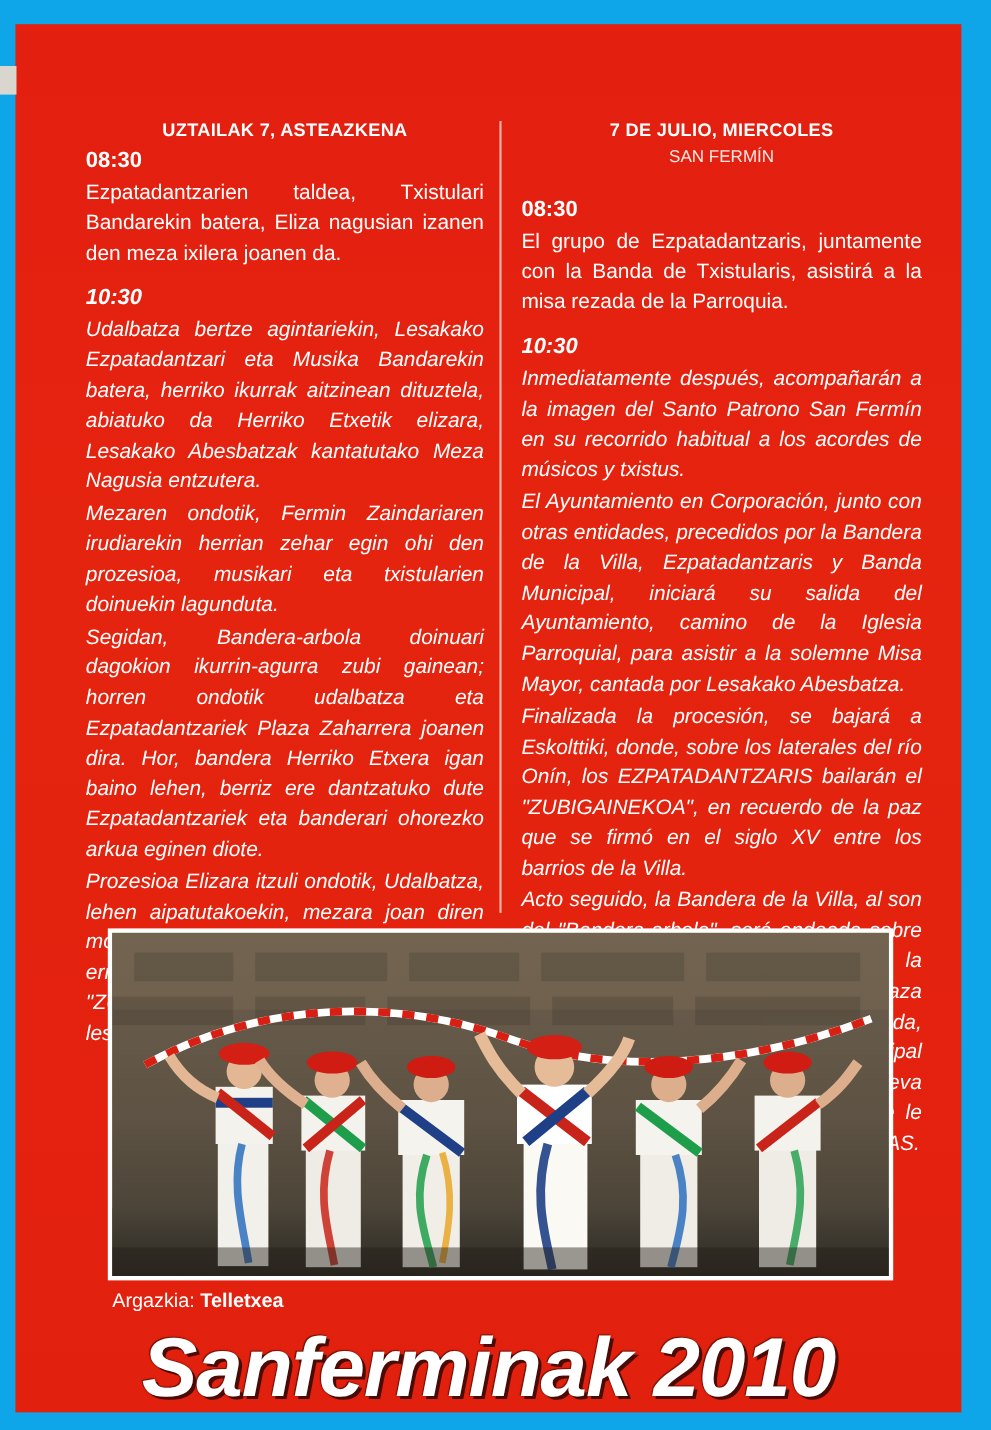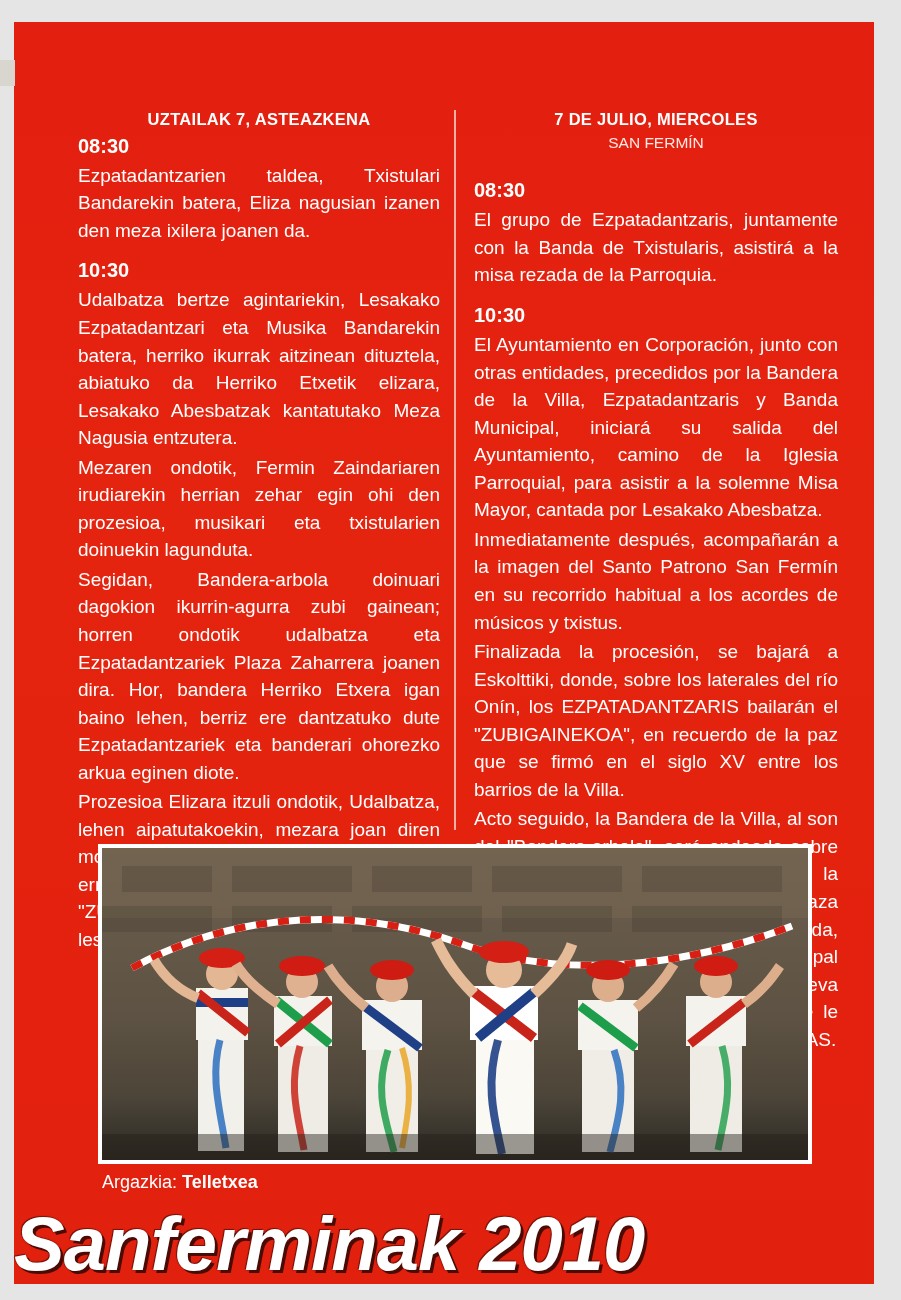--- a/index.html
+++ b/index.html
@@ -4,21 +4,21 @@
 <style>
   html, body {
     margin: 0;
     padding: 0;
     background: #000000;
   }
   .page {
     position: relative;
     width: 901px;
     height: 1300px;
-    background: #e5e5e5;
+    background: #0ea5e9;
     overflow: hidden;
     font-family: "Liberation Sans", sans-serif;
   }
   .red-sheet {
     position: absolute;
     left: 14px;
     top: 22px;
     width: 860px;
     height: 1262px;
     background: #e8230f;
@@ -73,21 +73,21 @@
   }
   .para {
     font-size: 19px;
     line-height: 1.45;
     margin: 0 0 2px 0;
     text-align: justify;
     text-justify: inter-word;
     color: #ffffff;
   }
   .block { margin-bottom: 14px; }
-  .block:last-child { margin-bottom: 0; }
+  .block:last-child { margin-bottom: 0; font-style: italic; }
 
   .photo-frame {
     position: absolute;
     left: 84px;
     top: 822px;
     width: 714px;
     height: 320px;
     background: #ffffff;
     padding: 4px;
     box-sizing: border-box;
@@ -106,21 +106,21 @@
     font-size: 18px;
     color: #ffffff;
   }
   .photo-caption b { font-weight: bold; }
 
   .brand {
     position: absolute;
     left: 0;
     right: 0;
     top: 1178px;
-    text-align: left;
+    text-align: center;
     font-family: "Liberation Sans", sans-serif;
     font-size: 76px;
     font-weight: bold;
     font-style: italic;
     letter-spacing: -1px;
     color: #ffffff;
     text-shadow:
       3px 3px 0 #4a0b05,
       -1px -1px 0 #7a1409,
       0 0 2px #5a0d06;
@@ -158,22 +158,22 @@
       <h2 class="col-title">7 DE JULIO, MIERCOLES</h2>
       <h3 class="col-subtitle">SAN FERMÍN</h3>
 
       <div class="block">
         <p class="time">08:30</p>
         <p class="para">El grupo de Ezpatadantzaris, juntamente con la Banda de Txistularis, asistirá a la misa rezada de la Parroquia.</p>
       </div>
 
       <div class="block">
         <p class="time">10:30</p>
+        <p class="para">Inmediatamente después, acompañarán a la imagen del Santo Patrono San Fermín en su recorrido habitual a los acordes de músicos y txistus.</p>
         <p class="para">El Ayuntamiento en Corporación, junto con otras entidades, precedidos por la Bandera de la Villa, Ezpatadantzaris y Banda Municipal, iniciará su salida del Ayuntamiento, camino de la Iglesia Parroquial, para asistir a la solemne Misa Mayor, cantada por Lesakako Abesbatza.</p>
-        <p class="para">Inmediatamente después, acompañarán a la imagen del Santo Patrono San Fermín en su recorrido habitual a los acordes de músicos y txistus.</p>
         <p class="para">Finalizada la procesión, se bajará a Eskolttiki, donde, sobre los laterales del río Onín, los EZPATADANTZARIS bailarán el "ZUBIGAINEKOA", en recuerdo de la paz que se firmó en el siglo XV entre los barrios de la Villa.</p>
         <p class="para">Acto seguido, la Bandera de la Villa, al son del "Bandera-arbola", será ondeada sobre el puente; los Ezpatadantzaris y la comitiva la acompañarán a la Plaza Zaharra, donde volverá a ser bailada, antes de ser izada en el balcón principal de la Casa Consistorial, tras nueva actuación de los Ezpatadantzaris, que le formarán arco de honor con sus MAKILAS.</p>
       </div>
     </div>
 
     <div class="photo-frame">
       <div class="photo">
         <svg class="scene" viewBox="0 0 706 312" preserveAspectRatio="none">
           <defs>
             <linearGradient id="wall" x1="0" y1="0" x2="0" y2="1">

